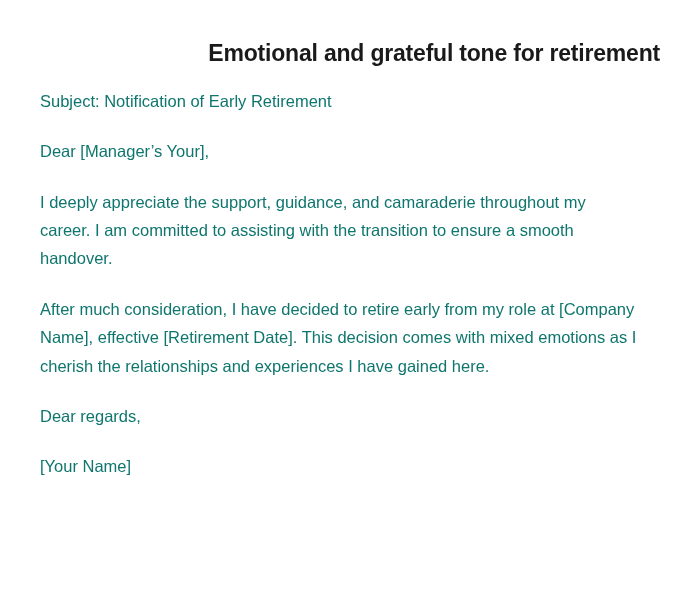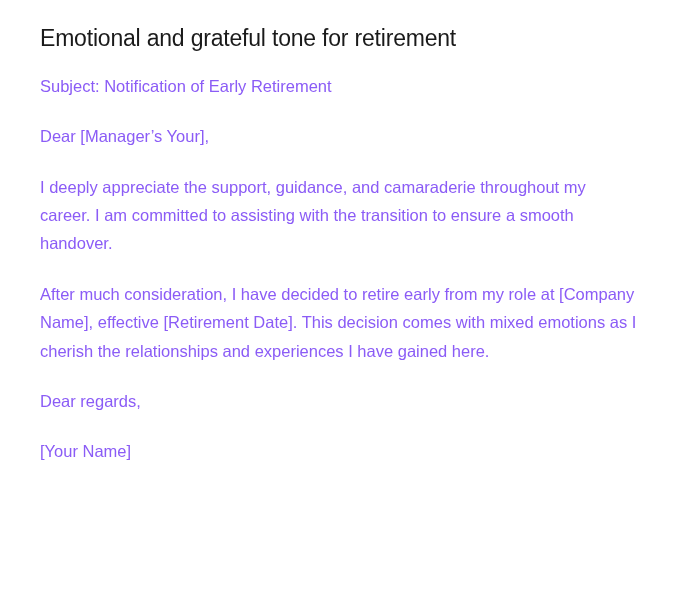--- a/index.html
+++ b/index.html
@@ -16,30 +16,31 @@
   }
   .page {
     box-sizing: border-box;
     width: 700px;
     height: 601px;
     padding: 24px 40px 20px 40px;
     background: #ffffff;
   }
   .doc-title {
     font-size: 23px;
-    font-weight: normal;
+    font-weight: bold;
     line-height: 1.3;
     color: #1a1a1a;
-    margin: 0 0 18px 0;
+    margin: 15px 0 18px 0;
     letter-spacing: -0.2px;
+    text-align: right;
   }
   .para {
     font-size: 16.5px;
     line-height: 1.72;
-    color: #8b5cf6;
+    color: #0f766e;
     margin: 0 0 22px 0;
     max-width: 600px;
     font-weight: 400;
   }
   .para:last-child {
     margin-bottom: 12px;
   }
 </style>
 </head>
 <body>

